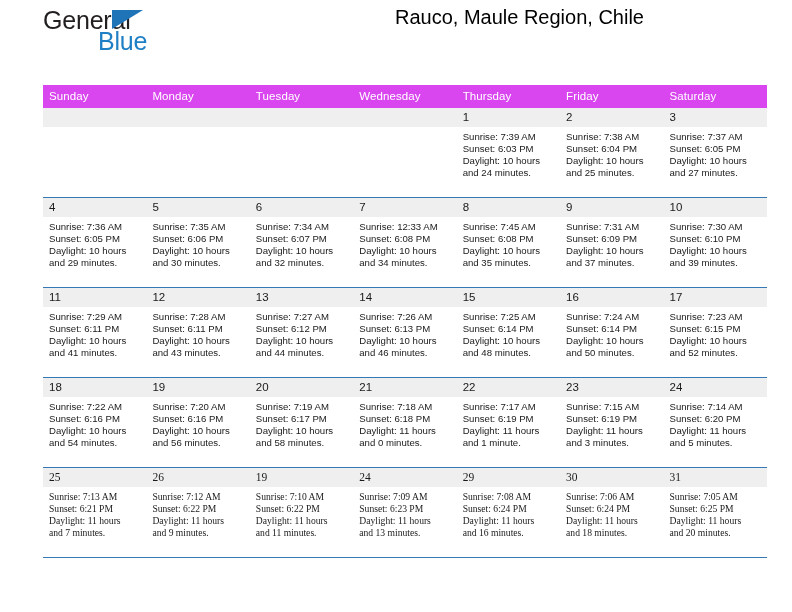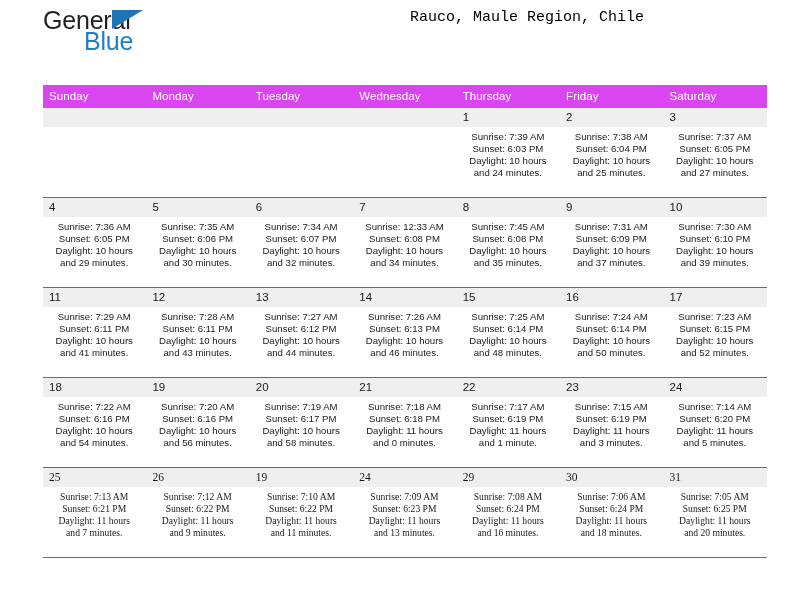--- a/index.html
+++ b/index.html
@@ -53,46 +53,45 @@
     position: absolute;
     left: 69px;
     top: 4px;
     width: 0;
     height: 0;
     border-left: 31px solid #1f73b7;
     border-bottom: 19px solid transparent;
   }
   .logo-blue {
     position: absolute;
-    left: 41px;
+    left: 55px;
     top: 21px;
     font-size: 25px;
     line-height: 28px;
     color: #1f7fc4;
     letter-spacing: -0.2px;
   }
 
   .title-block {
     text-align: right;
     padding-top: 2px;
   }
   .month-title {
     font-size: 28px;
     line-height: 34px;
     color: #000000;
     font-weight: normal;
     white-space: nowrap;
   }
   .location-sub {
     margin-top: 7px;
-    font-size: 15px;
+    font-size: 20px;
     line-height: 17px;
     color: #000000;
     white-space: nowrap;
-    font-family: Liberation Mono, monospace;
   }
 
   
   .calendar {
     margin-top: 11px;
     width: 724px;
     border-collapse: collapse;
     table-layout: fixed;
   }
 
@@ -133,21 +132,20 @@
     font-size: 11.5px;
     line-height: 15px;
     color: #1a1a1a;
   }
 
   .cell-body {
     padding: 4px 7px 0 6px;
     font-size: 9.6px;
     line-height: 12.1px;
     color: #1a1a1a;
-    text-align: center;
   }
   .cell-body div {
     white-space: nowrap;
   }
 </style>
 </head>
 <body>
 
 <div class="page">
 

